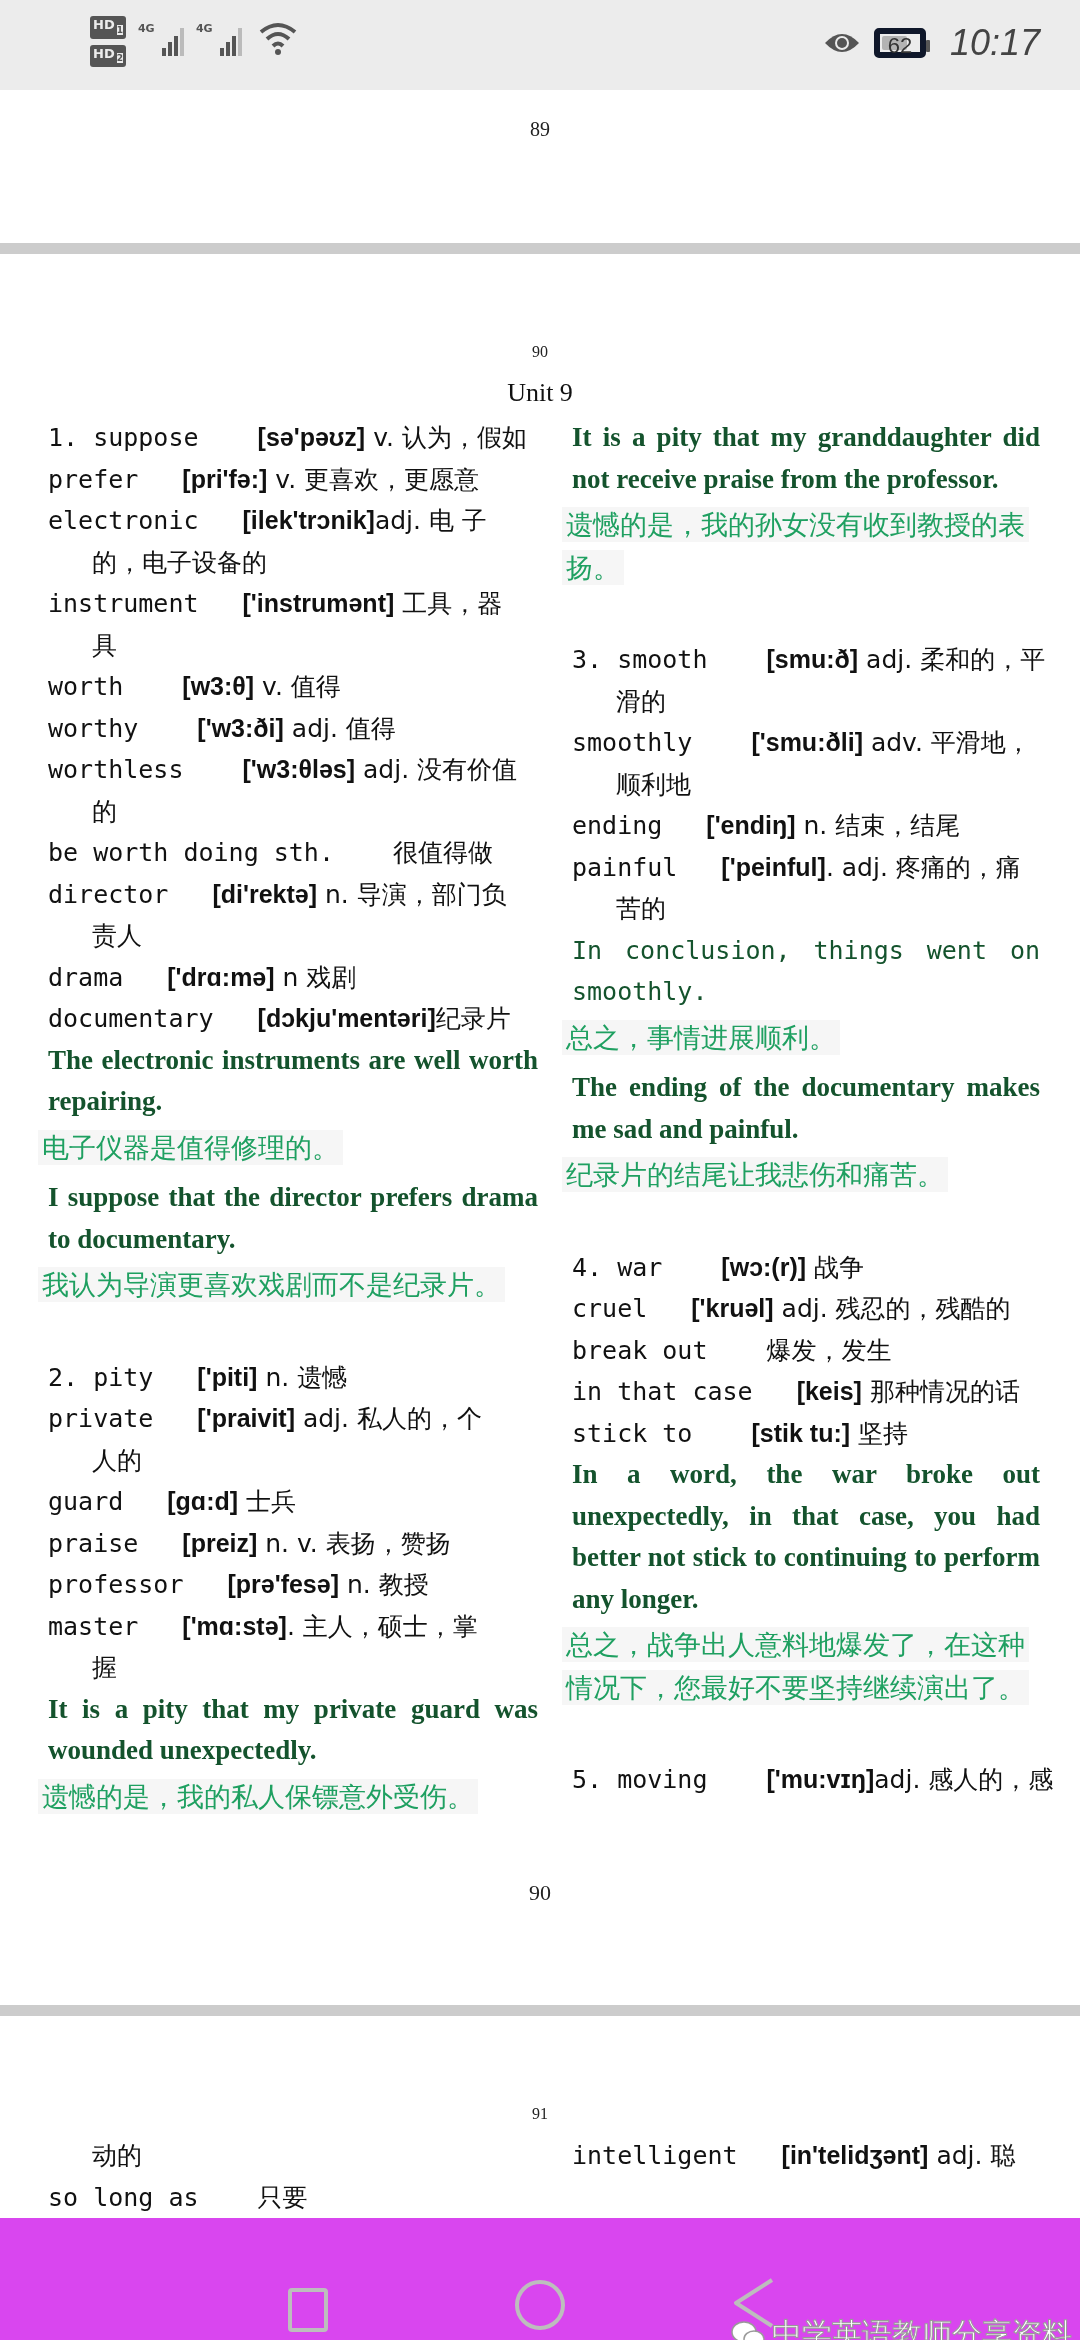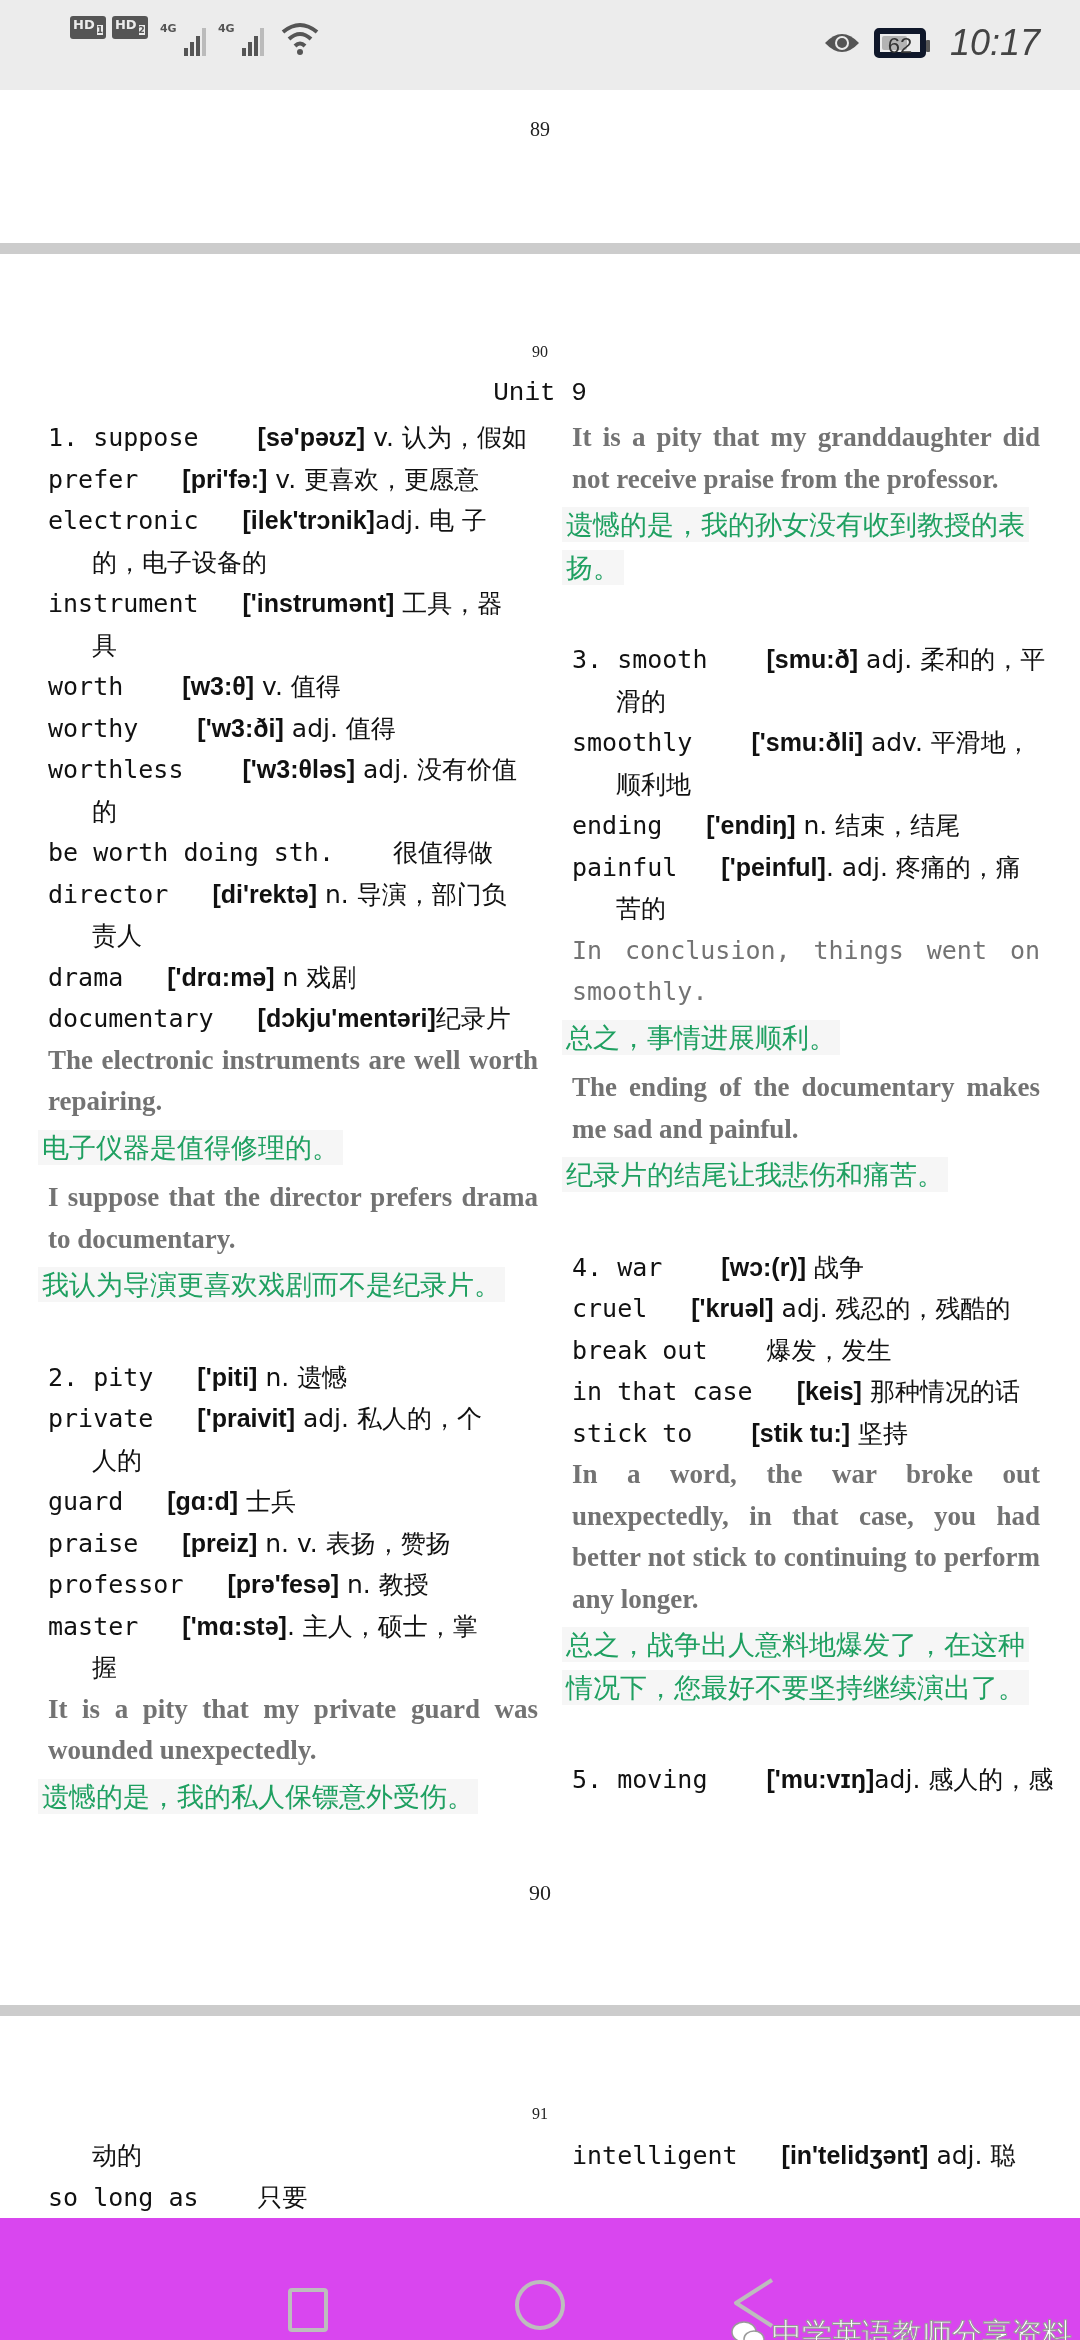--- a/index.html
+++ b/index.html
@@ -1,44 +1,44 @@
 <!DOCTYPE html>
 <html><head>
 <meta charset="utf-8">
 <style>
   html, body { margin:0; padding:0; }
   body { width:1080px; height:2340px; position:relative; overflow:hidden; background:#ffffff; font-family:"DejaVu Sans Mono", monospace; color:#111; }
   .statusbar { position:absolute; left:0; top:0; width:1080px; height:90px; background:#ececec; }
   .sb-left { position:absolute; left:70px; top:16px; display:flex; align-items:flex-start; gap:8px; }
-  .hd-stack { display:flex; flex-direction:row; gap:6px; }
+  .hd-stack { display:flex; flex-direction:column; gap:6px;margin-left:20px; }
   .hd { font-family:"DejaVu Sans", sans-serif; font-size:13px; font-weight:bold; color:#ececec; background:#555; border-radius:3px; padding:1px 3px; line-height:16px; display:inline-block; }
   .hd sub { font-size:9px; color:#555; background:#ececec; margin-left:2px; }
   .sig { display:flex; align-items:flex-end; gap:2px; height:40px; position:relative; margin-left:8px; }
   .sig .lbl { position:absolute; left:-4px; top:6px; font-family:"DejaVu Sans", sans-serif; font-size:11px; font-weight:bold; color:#555; }
   .sig .bar { width:4px; background:#555; }
   .sb-right { position:absolute; right:40px; top:22px; display:flex; align-items:center; gap:14px; }
   .eye { width:36px; height:24px; position:relative; }
   .battery { width:52px; height:30px; border:6px solid #0f172a; border-radius:5px; box-sizing:border-box; position:relative; font-family:"Liberation Sans", sans-serif; font-size:22px; color:#333; text-align:center; line-height:24px; }
   .battery .fill { position:absolute; left:2px; top:2px; bottom:2px; width:62%; background:#b3b3b3; border-radius:2px; }
   .battery span { position:relative; }
   .battery::after { content:""; position:absolute; right:-10px; top:6px; width:4px; height:12px; background:#555; border-radius:1px; }
   .clock { font-family:"Liberation Sans", sans-serif; font-size:36px; color:#444; margin-left:10px;font-style:italic; }
 
   .pagenum { position:absolute; width:100%; text-align:center; font-family:"Liberation Serif", serif; color:#222; }
   .sep { position:absolute; left:0; width:1080px; height:11px; background:#cccccc; }
 
-  .unit-title { position:absolute; top:378px; width:100%; text-align:center; font-family:Liberation Mono, monospace; font-size:26px; color:#111; }
+  .unit-title { position:absolute; top:378px; width:100%; text-align:center; font-family:Liberation Serif, serif; font-size:26px; color:#111; }
 
   .col { position:absolute; width:490px; font-size:25px; line-height:41.5px; }
   .col.left { left:48px; top:417px; }
   .col.right { left:572px; top:417px; width:468px; }
   .line { white-space:nowrap; }
   .ipa { font-family:"Liberation Sans", sans-serif; font-weight:bold;padding-left:44px; }
   .cn { font-family:"DejaVu Sans", sans-serif; }
-  .ex { font-family:"Liberation Serif", serif; font-weight:bold; color:#737373; font-size:27px; text-align:justify; text-align-last:left; line-height:41.5px; }
+  .ex { font-family:"Liberation Serif", serif; font-weight:bold; color:#14532d; font-size:27px; text-align:justify; text-align-last:left; line-height:41.5px; }
   .ex.mono { font-family:"DejaVu Sans Mono", monospace; font-weight:normal; font-size:25px; }
   .tr { font-family:"DejaVu Sans", sans-serif; color:#1fa061; font-size:27px; background:#f6f6f6; line-height:41.5px; display:inline; padding:2px 4px; -webkit-box-decoration-break:clone; box-decoration-break:clone; }
   .tr-block { margin:4px 0 8px -10px; }
   .gap { height:42px; }
 
   .navbar { position:absolute; left:0; top:2218px; width:1080px; height:122px; background:#d946ef; }
   .nav-square { position:absolute; left:288px; top:70px; width:40px; height:44px; border:4px solid #bdbdbd; border-radius:4px; box-sizing:border-box; }
   .nav-circle { position:absolute; left:515px; top:62px; width:50px; height:50px; border:4px solid #bdbdbd; border-radius:50%; box-sizing:border-box; }
   .nav-back { position:absolute; left:730px; top:58px; }
   .watermark { position:absolute; left:730px; top:96px; display:flex; align-items:center; gap:6px; font-family:"DejaVu Sans", sans-serif; font-size:30px; color:#ffffff; -webkit-text-stroke:1px #9a9a9a; }

